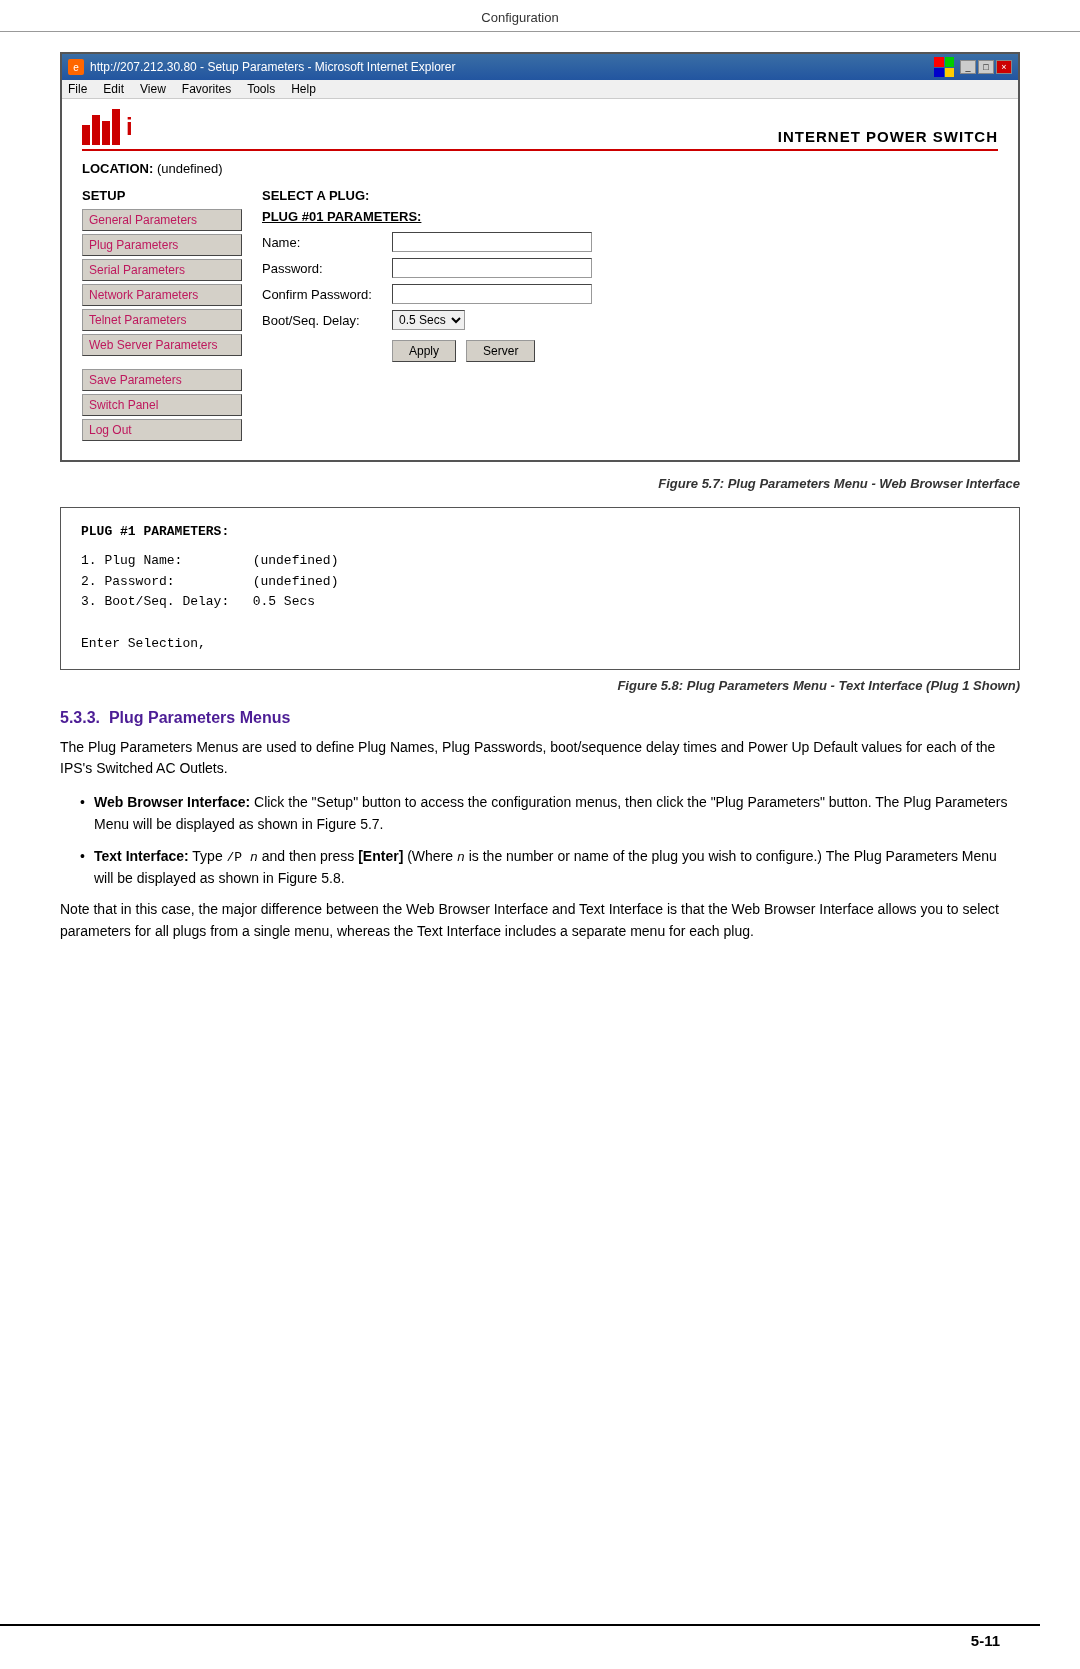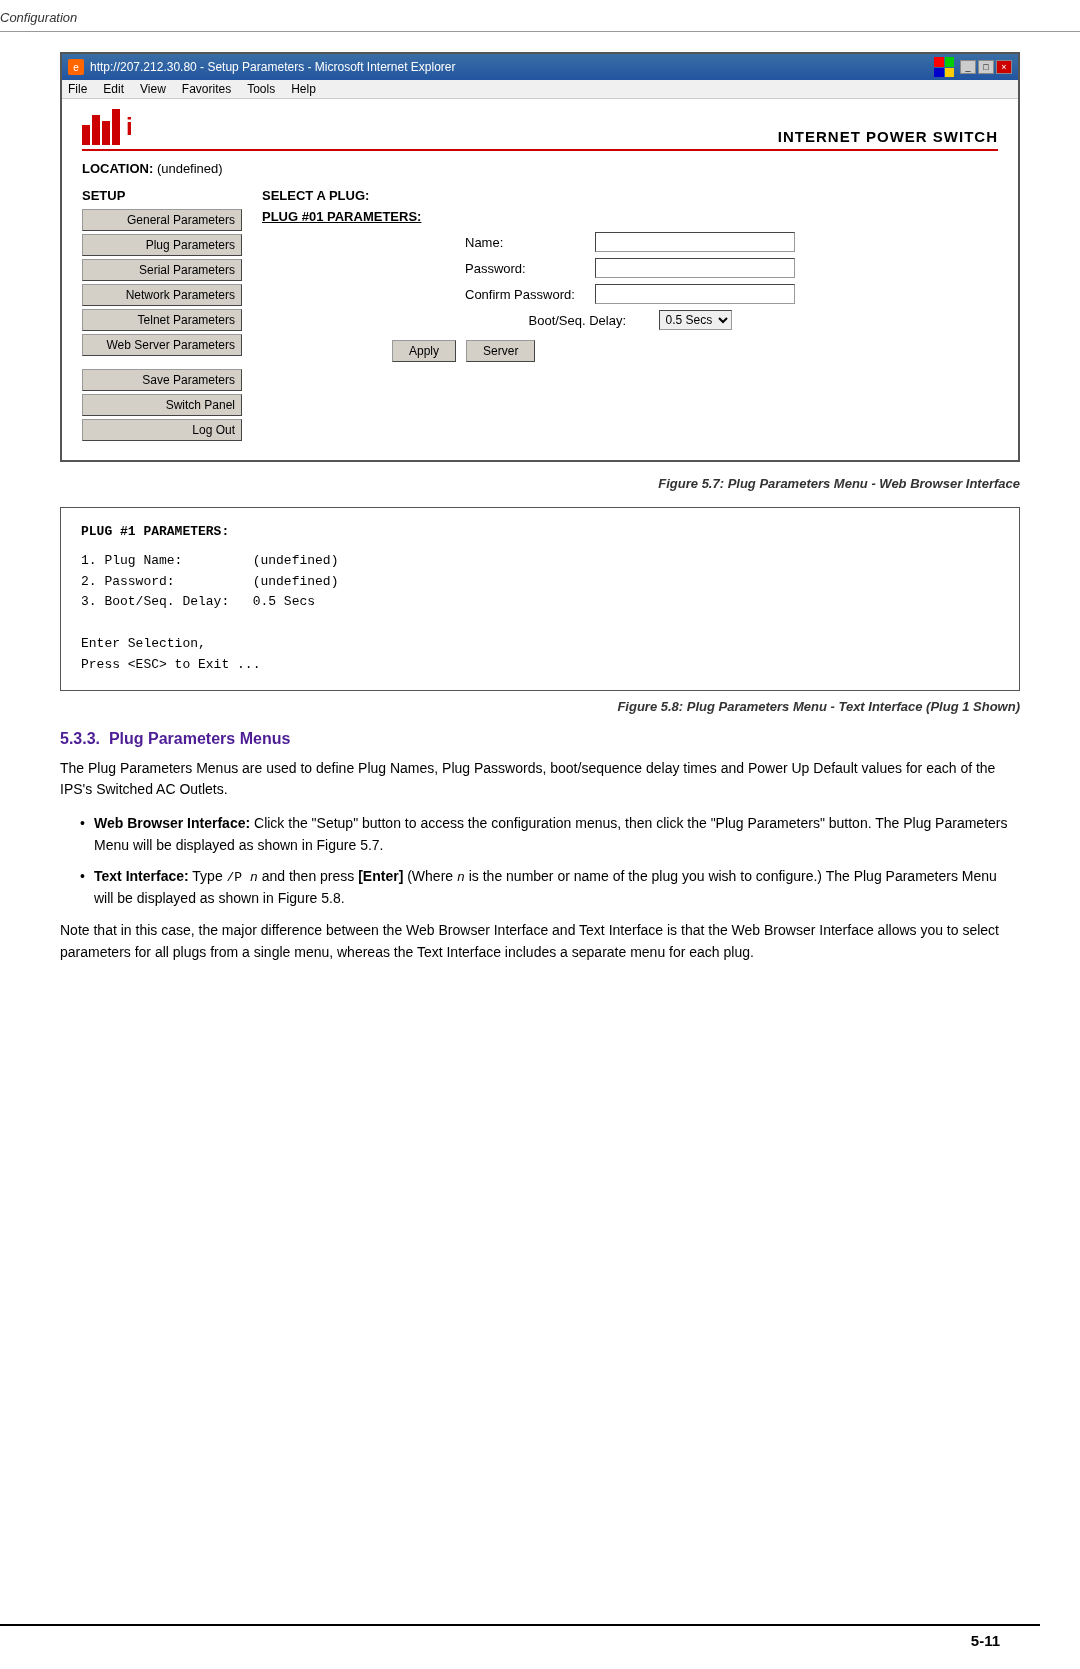--- a/index.html
+++ b/index.html
@@ -8,22 +8,21 @@
       font-family: Arial, sans-serif;
       font-size: 14px;
       color: #000;
       width: 1080px;
       min-height: 1669px;
       position: relative;
     }
 
     
     .page-header {
-      text-align: left;
-      font-style: italic;
+      text-align: center;
       font-size: 13px;
       padding: 10px 40px 6px 0;
       border-bottom: 1px solid #999;
       color: #333;
     }
 
     .page-content {
       padding: 20px 60px 20px 60px;
     }
 
@@ -165,24 +164,24 @@
       margin-bottom: 6px;
     }
 
     .sidebar-btn {
       display: block;
       width: 100%;
       background: #d4d0c8;
       border: 1px outset #999;
       font-size: 12px;
       padding: 3px 6px;
-      text-align: right;
+      text-align: left;
       cursor: pointer;
       margin-bottom: 3px;
-      color: #000000;
+      color: #be185d;
     }
 
     .sidebar-spacer {
       height: 10px;
     }
 
     .main-area {
       flex: 1;
     }
 
@@ -218,21 +217,20 @@
       font-size: 13px;
       margin-bottom: 8px;
       text-decoration: underline;
     }
 
     .param-row {
       display: flex;
       align-items: center;
       margin-bottom: 6px;
       font-size: 13px;
-      justify-content: center;
     }
 
     .param-label {
       width: 130px;
       color: #000;
     }
 
     .param-input {
       width: 200px;
       height: 20px;
@@ -480,21 +478,20 @@
   <div class="figure-caption">Figure 5.7:  Plug Parameters Menu - Web Browser Interface</div>
 
   <div class="terminal-box">
     <div class="term-header">PLUG #1 PARAMETERS:</div>
     <div>
       <div>1.  Plug Name:&nbsp;&nbsp;&nbsp;&nbsp;&nbsp;&nbsp;&nbsp;&nbsp;&nbsp;(undefined)</div>
       <div>2.  Password:&nbsp;&nbsp;&nbsp;&nbsp;&nbsp;&nbsp;&nbsp;&nbsp;&nbsp;&nbsp;(undefined)</div>
       <div>3.  Boot/Seq. Delay:&nbsp;&nbsp;&nbsp;0.5 Secs</div>
       <br>
       <div>Enter Selection,</div>
-      <div>Press &lt;ESC&gt; to Exit ...</div>
     </div>
   </div>
 
   <div class="figure-caption">Figure 5.8:  Plug Parameters Menu - Text Interface (Plug 1 Shown)</div>
 
   <div class="section-heading">
     <span>5.3.3.</span>&nbsp;&nbsp;<span>Plug Parameters Menus</span>
   </div>
 
   <p class="body-para">The Plug Parameters Menus are used to define Plug Names, Plug Passwords, boot/sequence delay times and Power Up Default values for each of the IPS's Switched AC Outlets.</p>

